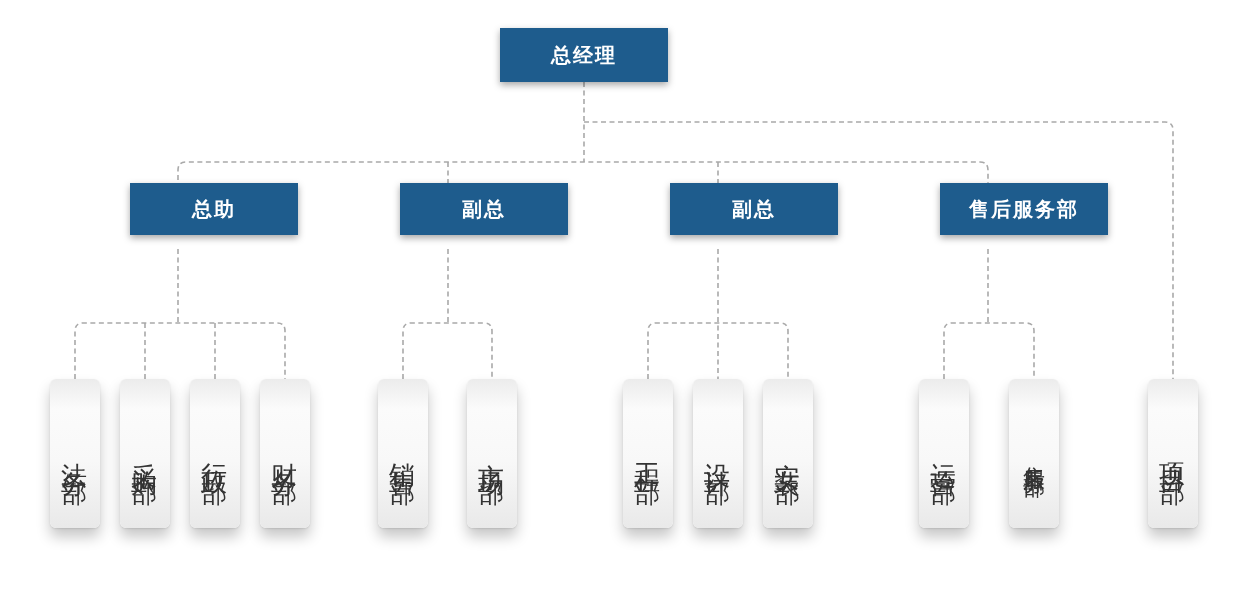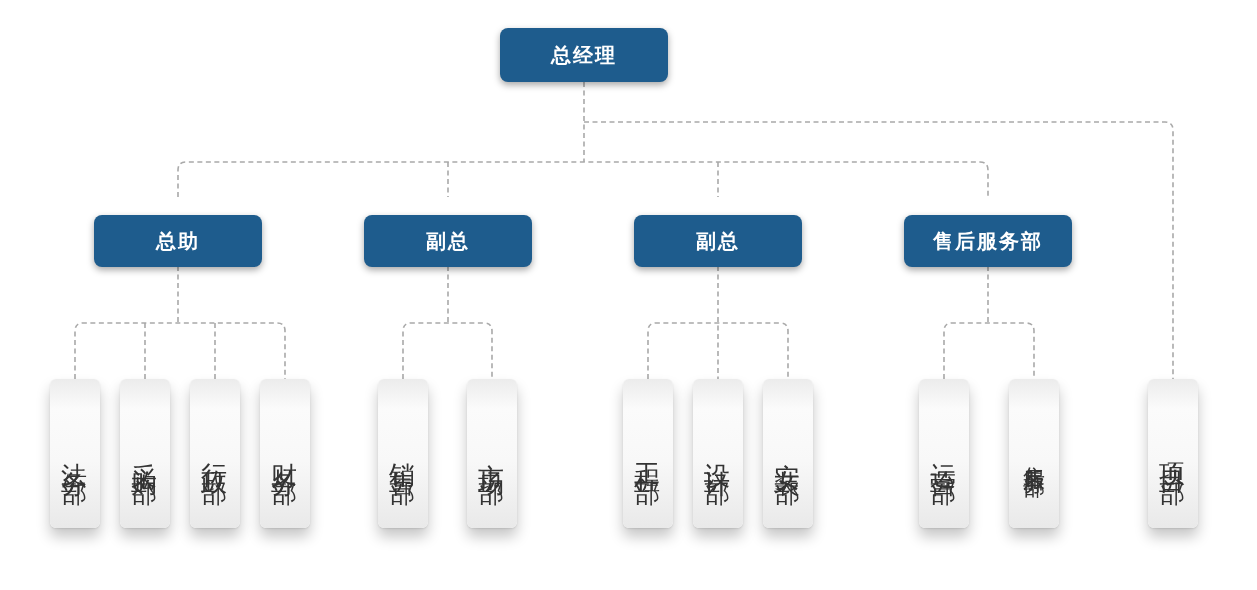--- a/index.html
+++ b/index.html
@@ -31,28 +31,28 @@
   .node{
     position:absolute;
     display:flex;
     align-items:center;
     justify-content:center;
   }
   .box{
     width:168px;
     background:var(--node-fill,#1e5c8d);
     color:var(--node-text,#fff);
-    border-radius:8px;
+    border-radius:0;
     font-weight:bold;
     font-size:20px;
     letter-spacing:2px;
     box-shadow:0 3px 7px rgba(0,0,0,0.35);
   }
   .root{top:28px;height:54px;}
-  .l2{top:215px;height:52px;}
+  .l2{top:183px;height:52px;margin-left:36px;}
   .leaf{
     top:379px;
     width:50px;height:149px;
     border-radius:6px;
     background:linear-gradient(to bottom,#ececec 0%,#fbfbfb 20%,#f8f8f8 55%,#e9e9e9 100%);
     box-shadow:0 9px 14px rgba(0,0,0,0.22), 0 1px 2px rgba(0,0,0,0.10);
   }
   .vtext{
     writing-mode:vertical-rl;
     text-orientation:upright;

